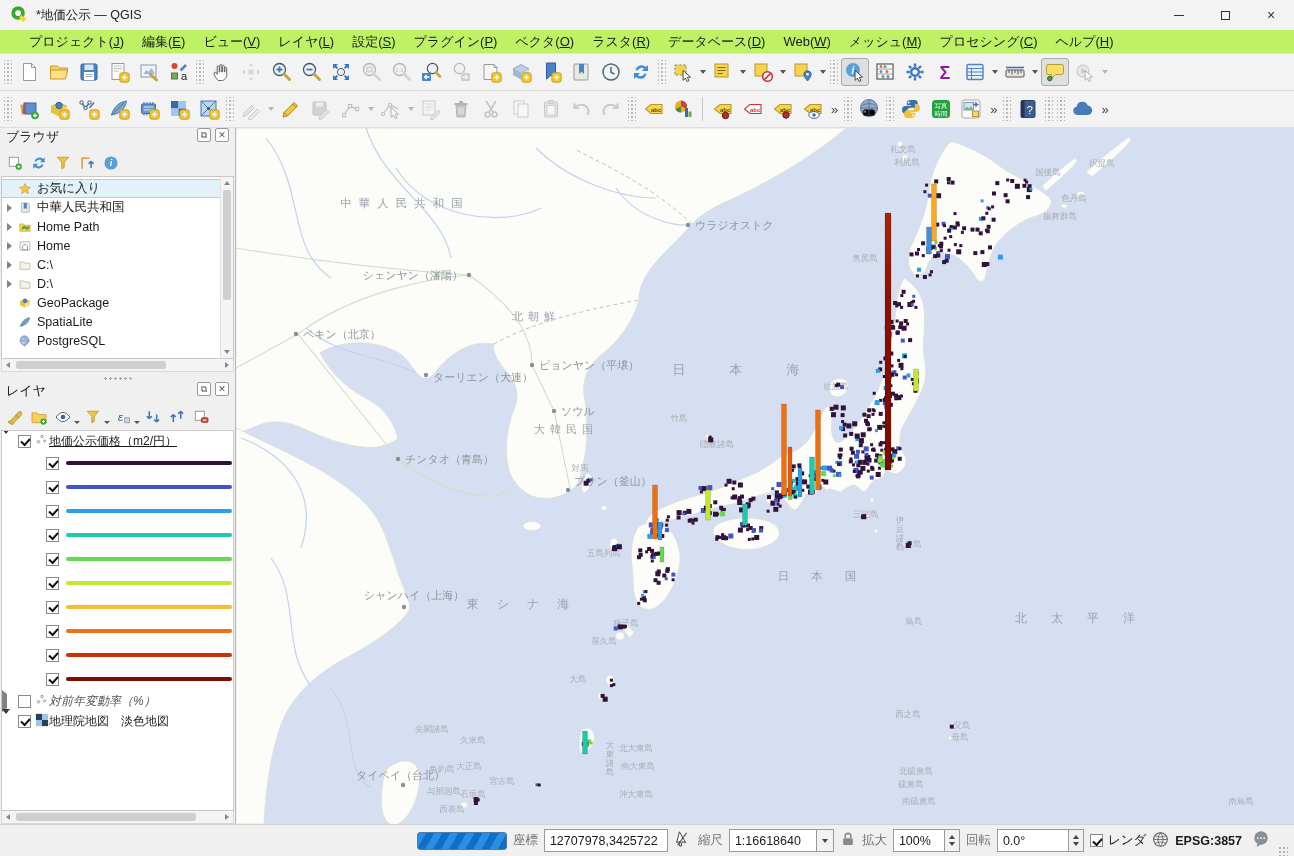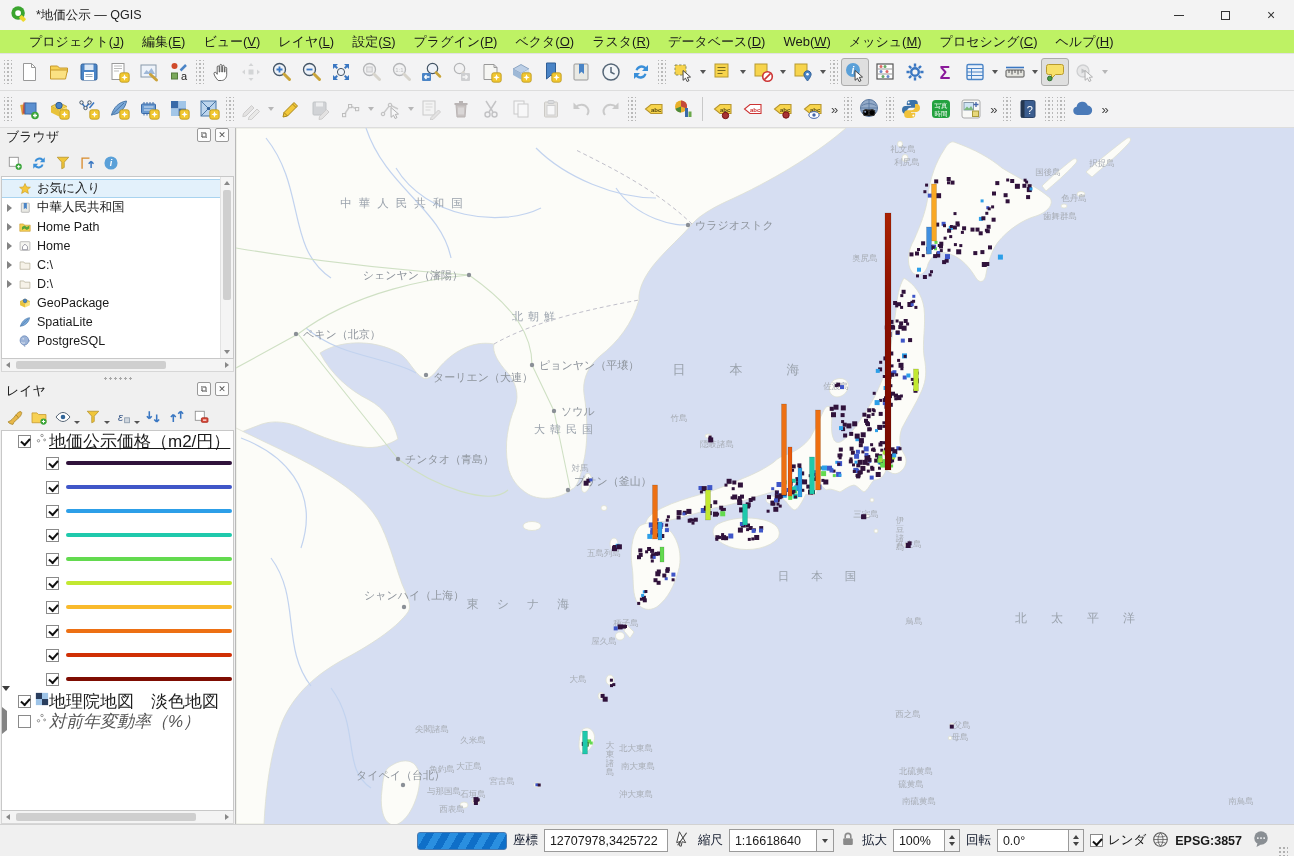--- a/index.html
+++ b/index.html
@@ -53,33 +53,33 @@
 .sarrow.dn i{border-top:4px solid #888}
 .hscroll{height:13px;background:#f4f4f4;border:1px solid #d7d7d7;border-top:none;margin:0 1px;position:relative}
 .hscroll .thumb{position:absolute;top:2px;bottom:2px;left:14px;width:150px;background:#cfcfcf;border-radius:2px}
 .harrow{position:absolute;top:0;bottom:0;width:12px;display:flex;align-items:center;justify-content:center}
 .harrow i{width:0;height:0;border-top:3.5px solid transparent;border-bottom:3.5px solid transparent}
 .harrow.l{left:0}.harrow.l i{border-right:4px solid #888}
 .harrow.r{right:0}.harrow.r i{border-left:4px solid #888}
 .splitter{height:8px;display:flex;align-items:center;justify-content:center}
 .splitter i{width:30px;height:3px;background:radial-gradient(circle,#a9a9a9 1px,transparent 1.2px);background-size:5px 3px}
 
-.lrow{height:20px;display:flex;align-items:center;font-size:17px;white-space:nowrap}
+.lrow{height:20px;display:flex;align-items:center;font-size:12px;white-space:nowrap}
 .crow{height:24px;display:flex;align-items:center}
 .swatch{height:4.5px;width:166px;border-radius:2px;margin-left:7px}
 .cb{width:13px;height:13px;border:1px solid #8a8a8a;background:#fff;position:relative;flex:0 0 auto}
 .cb.on::after{content:"";position:absolute;left:2px;top:2.5px;width:7px;height:4px;border-left:2px solid #111;border-bottom:2px solid #111;transform:rotate(-48deg)}
 
 .map{flex:1;position:relative;background:#d6def2;overflow:hidden}
 .map svg{display:block}
 
 .statusbar{height:32px;background:#f0f0f0;border-top:1px solid #d2d2d2;display:flex;align-items:center;padding:0 6px;font-size:12.5px;gap:6px}
 .searchbox{width:202px;height:23px;border:1px solid #9a9a9a;border-radius:4px;background:#fdfdfd;display:flex;align-items:center;padding:0 6px;gap:5px;color:#555}
 .progress{width:90px;height:18px;border-radius:3px;margin-left:auto;background:repeating-linear-gradient(120deg,#2a8fe0 0 7px,#0f6fc8 7px 14px);border:1px solid #4a7ab0}
-.sb-label{color:#0f172a;white-space:nowrap}
+.sb-label{color:#737373;white-space:nowrap}
 .sb-input{height:23px;background:#fff;border:1px solid #9a9a9a;display:flex;align-items:center;padding:0 5px;font-size:12.5px}
 .combo{display:flex;height:23px}
 .combo .val{background:#fff;border:1px solid #9a9a9a;display:flex;align-items:center;padding:0 5px}
 .combo .btn{width:17px;border:1px solid #9a9a9a;border-left:none;background:#f2f2f2;display:flex;align-items:center;justify-content:center}
 .combo .btn i{width:0;height:0;border-left:3.5px solid transparent;border-right:3.5px solid transparent;border-top:4px solid #444}
 .spin{display:flex;height:23px}
 .spin .val{background:#fff;border:1px solid #9a9a9a;display:flex;align-items:center;padding:0 5px}
 .spin .btns{width:15px;border:1px solid #9a9a9a;border-left:none;background:#f2f2f2;display:flex;flex-direction:column;align-items:center;justify-content:center;gap:3px}
 .spin .btns i{width:0;height:0;border-left:3px solid transparent;border-right:3px solid transparent}
 .spin .btns i.u{border-bottom:4px solid #444}
@@ -1096,39 +1096,39 @@
             <span style="width:44px"></span>
             <span class="cb on"></span>
             <span class="swatch" style="background:#d03005"></span>
           </div>
           <div class="crow">
             <span style="width:44px"></span>
             <span class="cb on"></span>
             <span class="swatch" style="background:#7f0d02"></span>
           </div>
           <div class="lrow">
+            <span class="exp" style="width:16px"><i class="c"></i></span>
+            <span class="cb"></span>
+            <span class="ticon" style="margin-left:4px"><svg viewBox="0 0 16 16" width="14" height="14">
+                <circle cx="4" cy="10" r="1.4" fill="none" stroke="#888"></circle>
+                <circle cx="8" cy="4" r="1.4" fill="none" stroke="#888"></circle>
+                <circle cx="11" cy="9" r="1.1" fill="none" stroke="#888"></circle>
+              </svg></span>
+            <span style="font-style:italic;color:#555;">対前年変動率（%）</span>
+          </div>
+          <div class="lrow">
             <span class="exp" style="width:16px"><i class="e"></i></span>
             <span class="cb on"></span>
             <span class="ticon" style="margin-left:4px"><svg viewBox="0 0 16 16" width="14" height="14">
                 <rect x="1" y="1" width="7" height="7" fill="#2a3e5e"></rect>
                 <rect x="8" y="1" width="7" height="7" fill="#9ec4e8"></rect>
                 <rect x="1" y="8" width="7" height="7" fill="#9ec4e8"></rect>
                 <rect x="8" y="8" width="7" height="7" fill="#2a3e5e"></rect>
               </svg></span>
             <span style="">地理院地図　淡色地図</span>
-          </div>
-          <div class="lrow">
-            <span class="exp" style="width:16px"><i class="c"></i></span>
-            <span class="cb"></span>
-            <span class="ticon" style="margin-left:4px"><svg viewBox="0 0 16 16" width="14" height="14">
-                <circle cx="4" cy="10" r="1.4" fill="none" stroke="#888"></circle>
-                <circle cx="8" cy="4" r="1.4" fill="none" stroke="#888"></circle>
-                <circle cx="11" cy="9" r="1.1" fill="none" stroke="#888"></circle>
-              </svg></span>
-            <span style="font-style:italic;color:#555;">対前年変動率（%）</span>
           </div>
         </div>
       <div class="hscroll">
         <div class="harrow l">
             <i></i>
           </div>
           <div class="thumb" style="width:180px"></div>
           <div class="harrow r">
             <i></i>
           </div>

